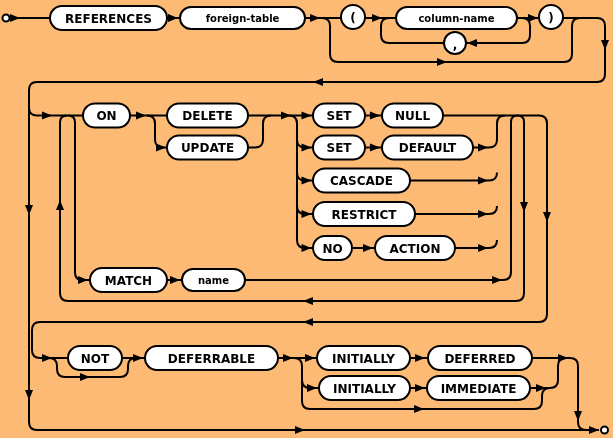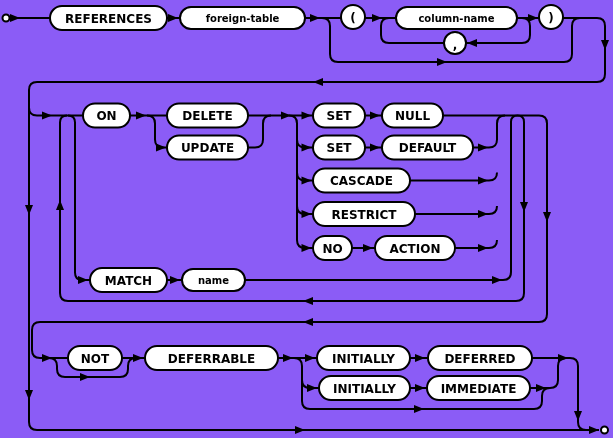--- a/index.html
+++ b/index.html
@@ -1,16 +1,16 @@
 <!DOCTYPE html>
 <html><head>
 <meta charset="utf-8">
 <style>
   html,body{margin:0;padding:0;background:#ffffff;}
-  .stage{position:relative;width:613px;height:438px;background:#8b5cf6;overflow:hidden;}
+  .stage{position:relative;width:613px;height:438px;background:#fdba74;overflow:hidden;}
   svg{display:block;}
   .conn{fill:none;stroke:#000;stroke-width:2;stroke-linecap:butt;}
   .shape{fill:#fff;stroke:#000;stroke-width:2;}
   .kwt{font-family:"DejaVu Sans","Liberation Sans",sans-serif;font-size:12px;font-weight:bold;fill:#000;text-anchor:middle;}
   .ntt{font-family:"DejaVu Sans","Liberation Sans",sans-serif;font-size:10px;font-weight:bold;fill:#000;text-anchor:middle;}
   .pt{font-family:"DejaVu Sans","Liberation Sans",sans-serif;font-size:12px;font-weight:bold;fill:#000;text-anchor:middle;}
   .ah{fill:#000;stroke:none;}
 </style>
 </head>
 <body>

